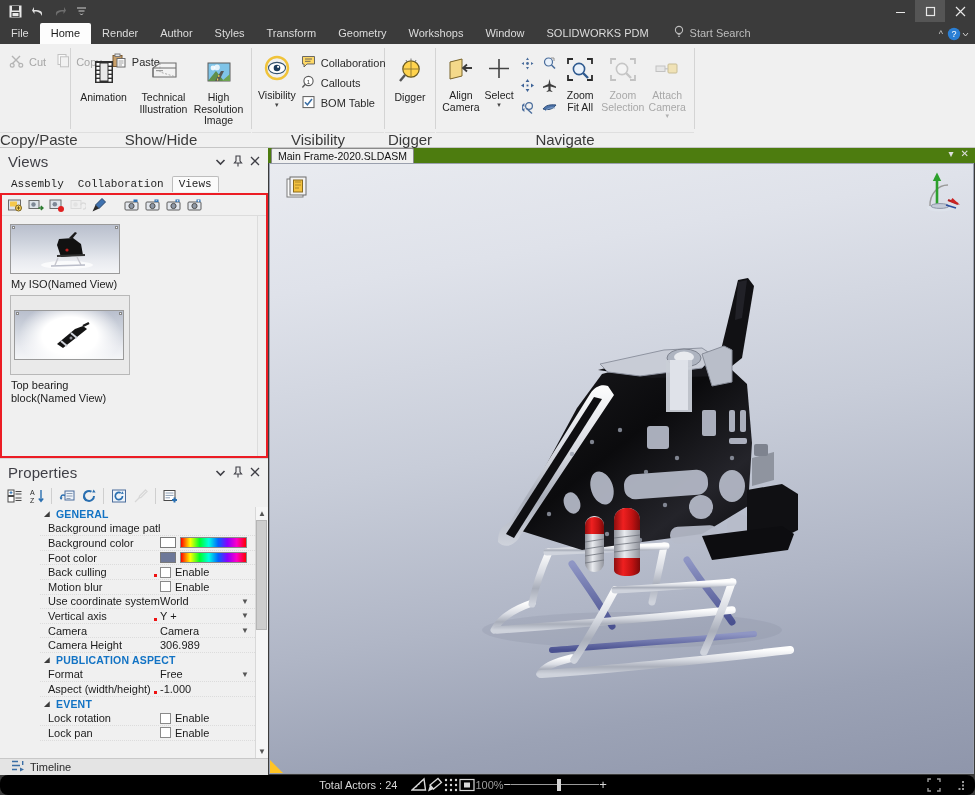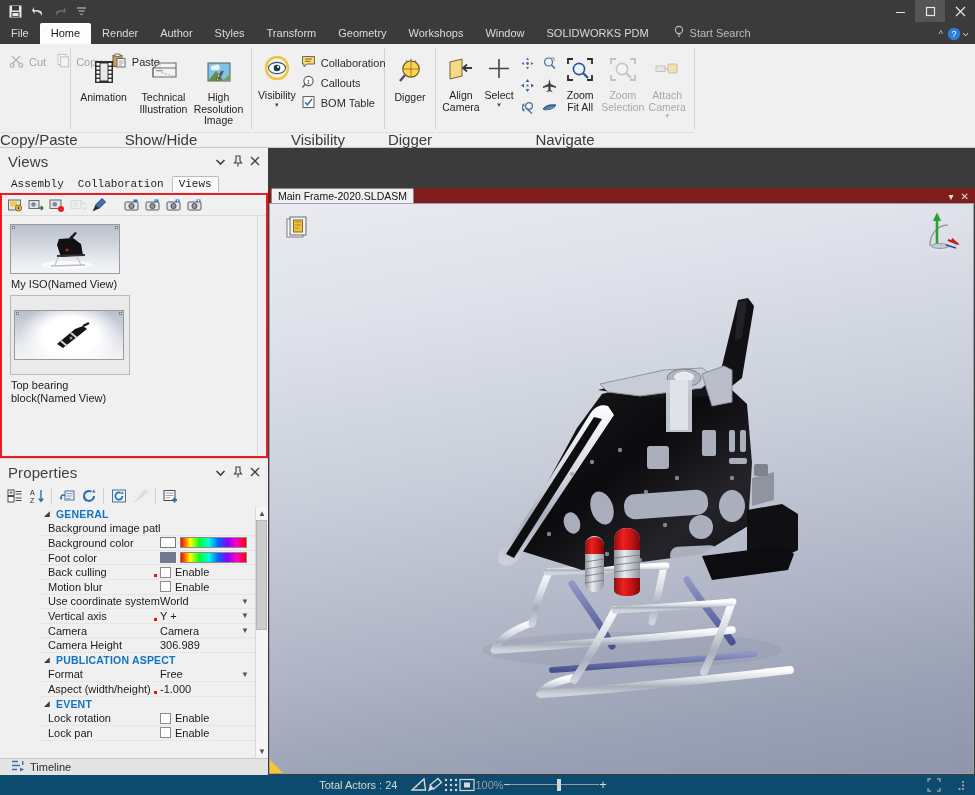--- a/index.html
+++ b/index.html
@@ -139,39 +139,39 @@
   .ps-arrow { height: 13px; width: 13px; display: flex; align-items: center; justify-content: center; font-size: 8px; color: #555; cursor: pointer; }
   .ps-thumb { width: 11px; background: #cdcdcd; border: 1px solid #b5b5b5; }
   .ps-track { flex: 1; width: 13px; display:flex; flex-direction:column;}
 
   
   .timeline-bar { height: 17px; flex: 0 0 17px; background: #e4e4e4; border-top: 1px solid #c8c8c8; display: flex; align-items: center; gap: 5px; padding-left: 11px; }
   .timeline-lbl { font-size: 11px; color: #2b2b2b; }
 
   
   .viewport-col { flex: 1; display: flex; flex-direction: column; background: #3b3b3b; min-width: 0; }
-  .doc-tabbar { height: 15px; flex: 0 0 15px; background: #7f1d1d; display: flex; align-items: flex-end; position: relative; margin-top: 40px; }
+  .doc-tabbar { height: 15px; flex: 0 0 15px; background: #4d7c0f; display: flex; align-items: flex-start; position: relative; }
   .doc-tab { background: #f0f0f0; border: 1px solid #8a8a8a; border-bottom: none; font-size: 10.5px; color: #111;
              padding: 1px 6px 1px 6px; border-radius: 2px 2px 0 0; margin-left: 3px; cursor: pointer; line-height: 12px; }
   .doc-tab-ctrls { margin-left: auto; display: flex; gap: 7px; padding: 0 6px 1px 0; color: #e0e0e0; font-size: 10px; }
   .doc-tab-ctrls span { cursor: pointer; }
 
   .viewport {
     flex: 1; position: relative; overflow: hidden; margin: 0 1px 1px 1px;
     border: 1px solid #9aa0ae;
     background: linear-gradient(170deg,#e9ebf0 0%, #dfe2ea 18%, #c8cdd9 45%, #b0b6c6 68%, #9ba2b5 85%, #8f96ab 100%);
   }
   .vp-icon { position: absolute; left: 16px; top: 12px; cursor: pointer; }
   .nav-cube { position: absolute; right: 9px; top: 6px; }
   .vp-corner-tri { position: absolute; left: 0; bottom: 0; width: 0; height: 0;
     border-left: 13px solid #ffc425; border-top: 13px solid transparent; }
   .heli { position: absolute; left: 50%; top: 50%; transform: translate(-50%,-50%); }
 
   
-  .statusbar { height: 20px; flex: 0 0 20px; background: #0c4a6e; display: flex; align-items: center; color: #d8d8d8; font-size: 11px; }
+  .statusbar { height: 20px; flex: 0 0 20px; background: #000000; display: flex; align-items: center; color: #d8d8d8; font-size: 11px; border-radius: 8px; }
   .sb-right { margin-left: auto; display: flex; align-items: center; gap: 9px; padding-right: 8px; }
   .sb-total { margin-left: auto; padding-right: 14px; }
   .sb-ico { display: flex; align-items: center; justify-content: center; cursor: pointer; width: 16px; height: 16px; }
   .zoomlbl { color: #9c9c9c; font-size: 11px; }
   .zoom-minus, .zoom-plus { color: #d8d8d8; font-size: 13px; cursor: pointer; line-height: 10px; }
   .zoom-slider { width: 88px; height: 12px; position: relative; cursor: pointer; }
   .zoom-track { position: absolute; top: 5px; left: 0; right: 0; height: 1px; background: #9a9a9a; }
   .zoom-handle { position: absolute; left: 46px; top: 0; width: 4px; height: 12px; background: #d5d5d5; }
 </style>
 </head>

